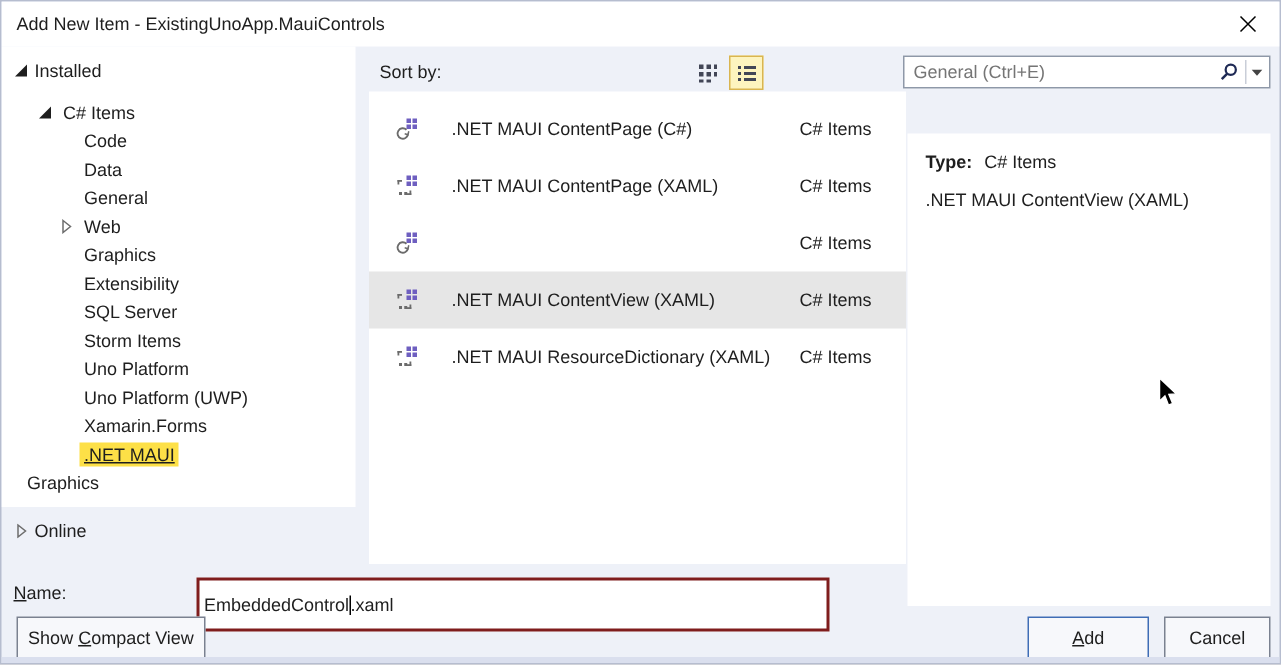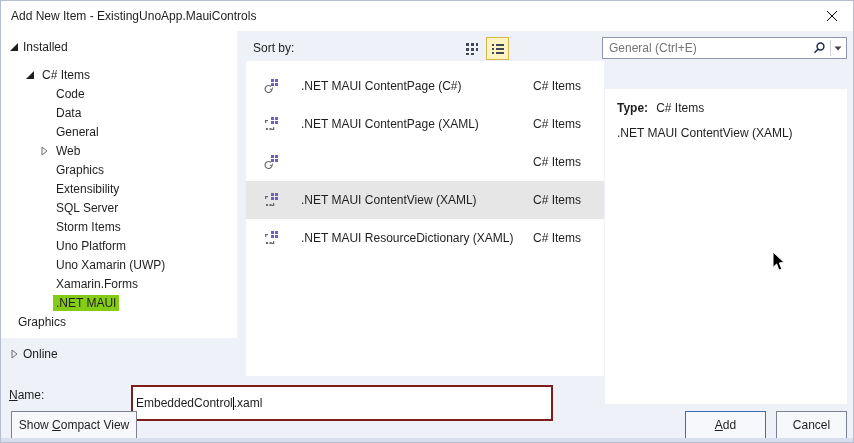--- a/index.html
+++ b/index.html
@@ -13,21 +13,21 @@
   .titlebar{position:absolute;left:0;top:0;right:0;height:30px;background:#ffffff;}
   .title{position:absolute;left:10px;top:8px;white-space:nowrap;}
   .close-btn{position:absolute;right:10px;top:4px;width:22px;height:22px;
     display:flex;align-items:center;justify-content:center;cursor:default;}
   
   .left-panel{position:absolute;left:0;top:30px;width:236px;height:307px;background:#ffffff;padding-top:6px;}
   .tree-row,.installed-row{display:flex;align-items:center;height:19px;white-space:nowrap;}
   .installed-row{height:20px;margin-bottom:8px;padding-left:8px;}
   .exp{width:14px;display:flex;align-items:center;justify-content:flex-start;flex:0 0 14px;}
   .tree-row .label{padding:1px 3px;}
-  .tree-row.selected .label{background:#84cc16;}
+  .tree-row.selected .label{background:#fde047;text-decoration:underline;}
   .online-row{position:absolute;left:8px;top:343px;display:flex;align-items:center;height:19px;}
   .online-row .exp{width:14px;}
   .online-row .label{padding-left:0px;}
   
   .sort-label{position:absolute;left:252px;top:40px;}
   .sort-dd{position:absolute;left:298px;top:36px;width:157px;height:22px;background:#ffffff;
     border:1px solid #8e98a8;display:flex;align-items:center;padding-left:6px;}
   .sort-dd .dd-caret{margin-left:auto;margin-right:6px;display:flex;}
   .view-btn{position:absolute;display:flex;align-items:center;justify-content:center;}
   .view-btn.small-icons{left:461px;top:38px;width:20px;height:20px;}
@@ -175,21 +175,21 @@
           
         </span>
         <span class="label">Uno Platform</span>
       </div>
 
       <div class="tree-row" data-expander="none" style="padding-left: 38px;">
         <span class="exp">
           
           
         </span>
-        <span class="label">Uno Xamarin (UWP)</span>
+        <span class="label">Uno Platform (UWP)</span>
       </div>
 
       <div class="tree-row" data-expander="none" style="padding-left: 38px;">
         <span class="exp">
           
           
         </span>
         <span class="label">Xamarin.Forms</span>
       </div>
 

